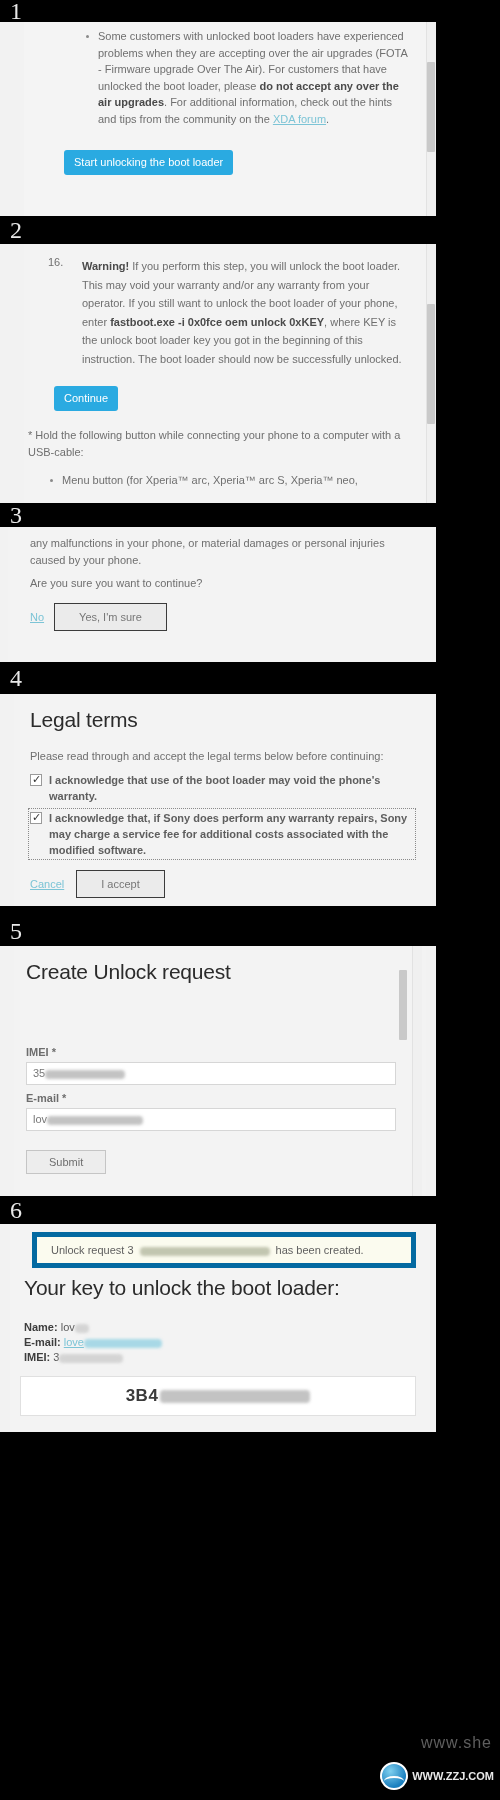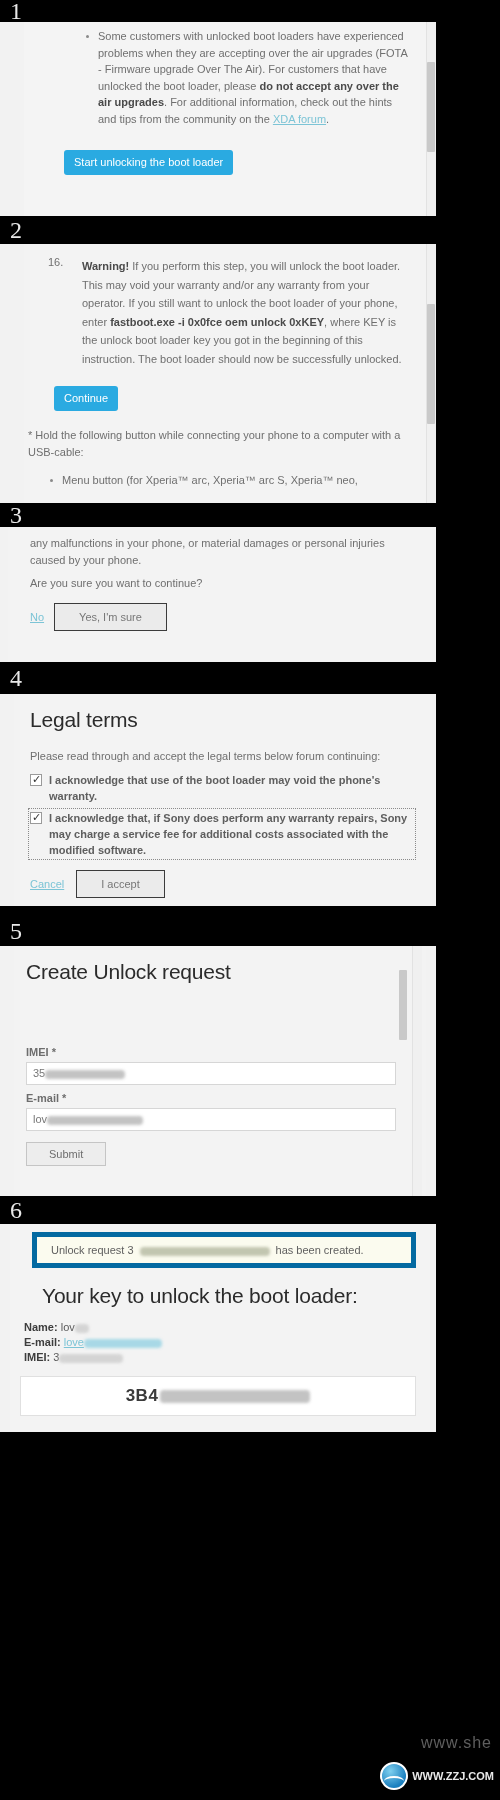--- a/index.html
+++ b/index.html
@@ -192,21 +192,21 @@
     </div>
   </div>
 
   <div class="band" style="top:662px; height:32px;">
     <span>4</span>
   </div>
 
   <div class="panel" style="top:694px; height:212px;">
     <div class="sheet" style="left:14px; right:4px;">
       <h2 class="head" style="position:absolute; left:16px; top:14px;">Legal terms</h2>
-      <div class="txt" style="position:absolute; left:16px; right:10px; top:54px;">Please read through and accept the legal terms below forum continuing:</div>
+      <div class="txt" style="position:absolute; left:16px; right:10px; top:54px;">Please read through and accept the legal terms below before continuing:</div>
 
       <div class="cbrow dotted" style="position:absolute; left:16px; right:18px; top:116px;">
         <span class="cbox"></span>
         <span class="cblabel">I acknowledge that, if Sony does perform any warranty repairs, Sony may charge a service fee for additional costs associated with the modified software.</span>
       </div>
 
       <div class="cbrow" style="position:absolute; left:16px; right:20px; top:78px;">
         <span class="cbox"></span>
         <span class="cblabel">I acknowledge that use of the boot loader may void the phone's warranty.</span>
       </div>
@@ -234,38 +234,38 @@
         </div>
       </div>
 
       <div style="position:absolute; left:12px; right:30px; top:146px;">
         <div class="flabel">E-mail *</div>
         <div class="finput">
           <span>lov</span><span class="redact dark" style="width:96px;"></span>
         </div>
       </div>
 
-      <button class="submitbtn" style="position:absolute; left:12px; top:196px;">Submit</button>
+      <button class="submitbtn" style="position:absolute; left:12px; top:204px;">Submit</button>
     </div>
     <div class="scrollbar" style="right:14px;">
       <div class="scrollthumb" style="right:15px; top:24px; height:70px;"></div>
     </div>
   </div>
 
   <div class="band" style="top:1196px; height:28px;">
     <span>6</span>
   </div>
 
   <div class="panel" style="top:1224px; height:208px;">
     <div class="sheet" style="left:10px; right:6px;">
       <div class="notice" style="position:absolute; left:22px; right:14px; top:8px;">
         <span>Unlock request 3</span><span class="redact green" style="width:130px; margin:0 6px;"></span><span>has been created.</span>
       </div>
 
-      <h2 class="head" style="position:absolute; left:14px; top:60px;margin-left:18px;">Your key to unlock the boot loader:</h2>
+      <h2 class="head" style="position:absolute; left:14px; top:52px;">Your key to unlock the boot loader:</h2>
 
       <div style="position:absolute; left:14px; top:96px;">
         <div class="kv">
           <b>Name:</b>
           <span>lov</span><span class="redact" style="width:14px;"></span>
         </div>
         <div class="kv">
           <b>E-mail:</b>
           <a class="link" href="#">love</a><span class="redact cyan" style="width:78px;"></span>
         </div>

